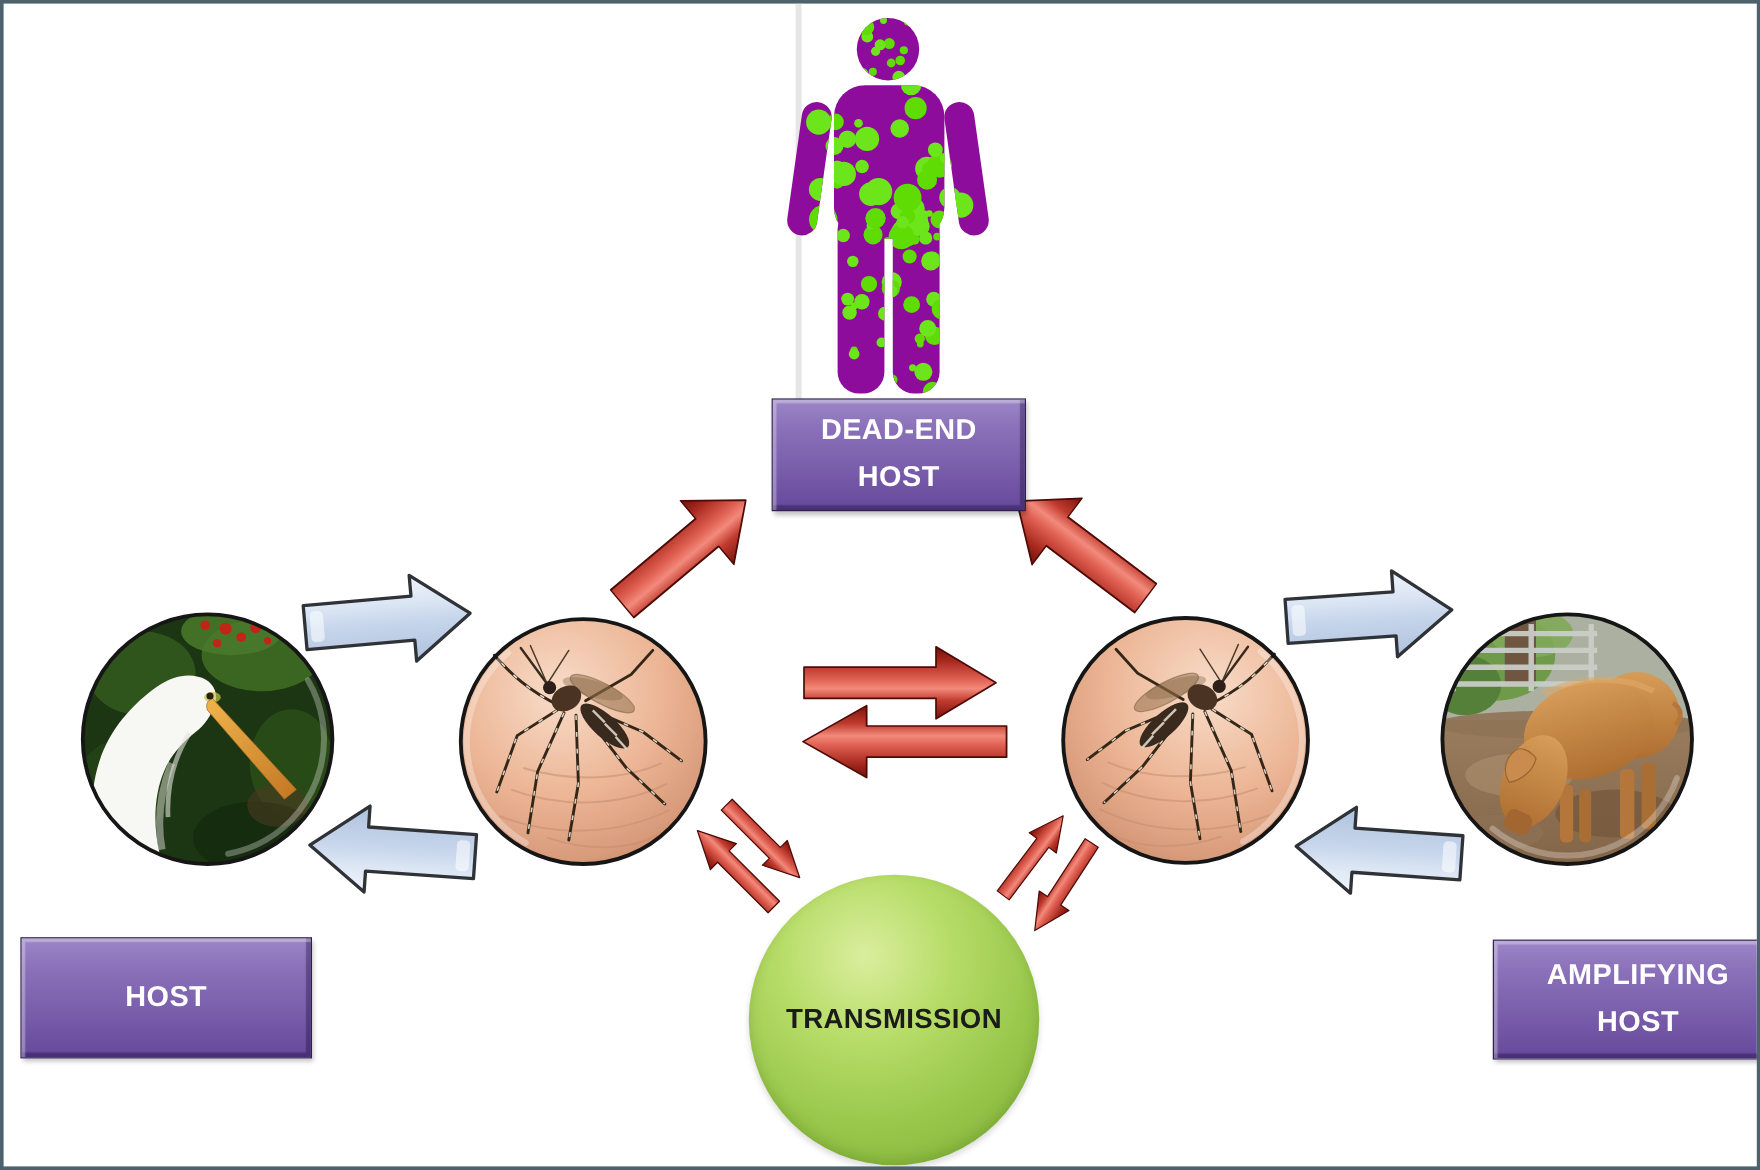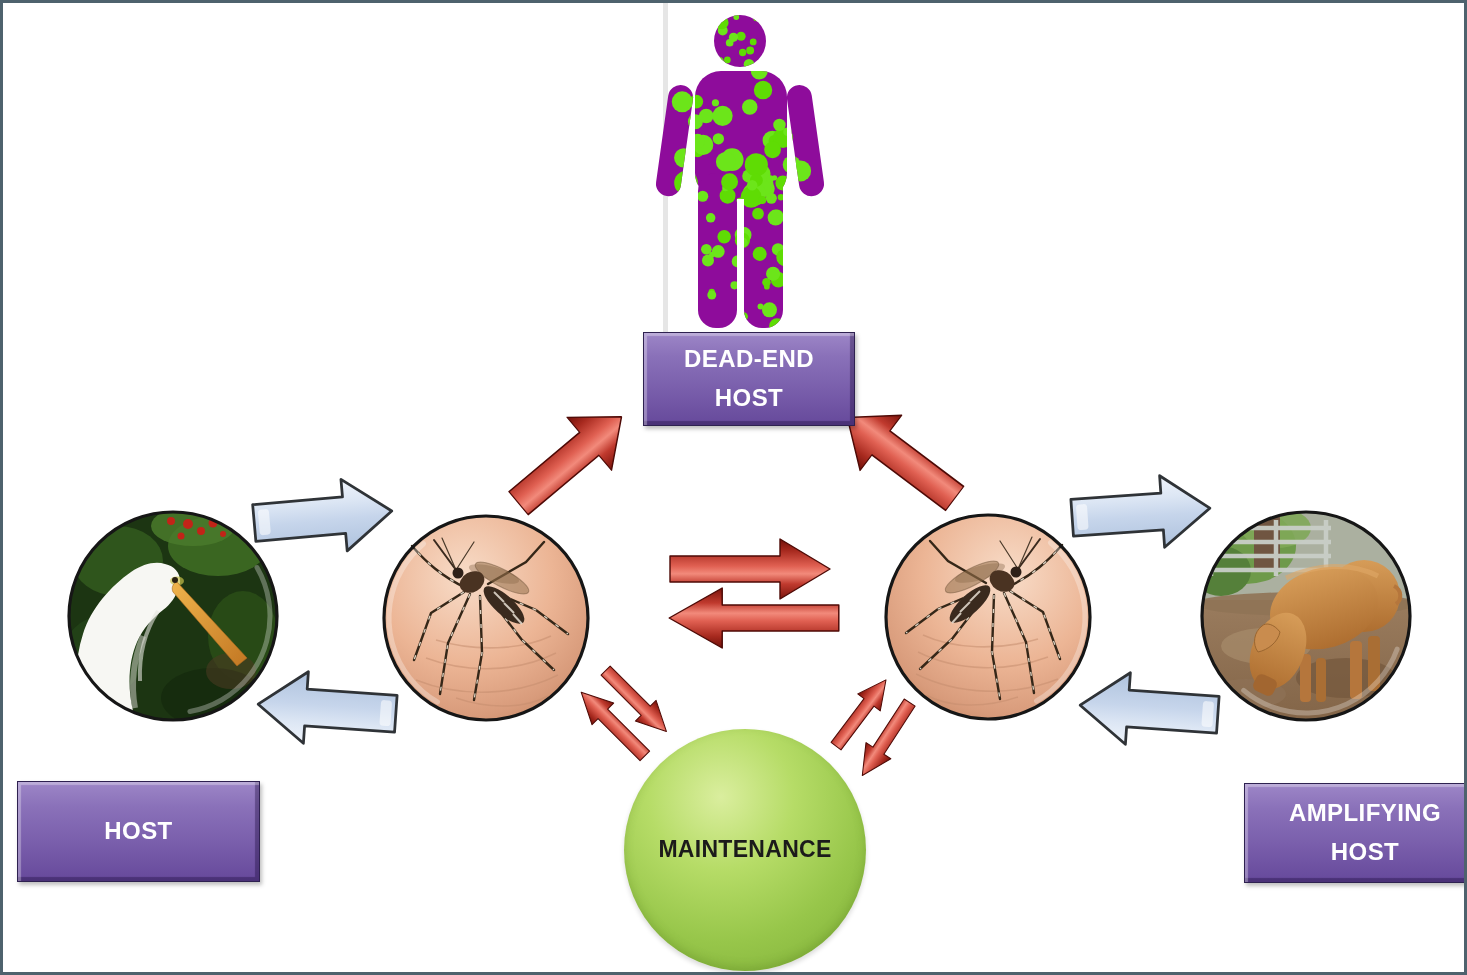--- a/index.html
+++ b/index.html
@@ -338,16 +338,16 @@
   </div>
   <div class="pbox" id="box-maintenance">
     <span>HOST</span>
   </div>
   <div class="pbox" id="box-amplifying">
     <span>AMPLIFYING</span>
     <span>HOST</span>
   </div>
 
   <div id="circle-transovarial">
-    <span>MAINTENANCE</span>
+    <span>TRANSMISSION</span>
   </div>
 
 </div>
 
 </body></html>

